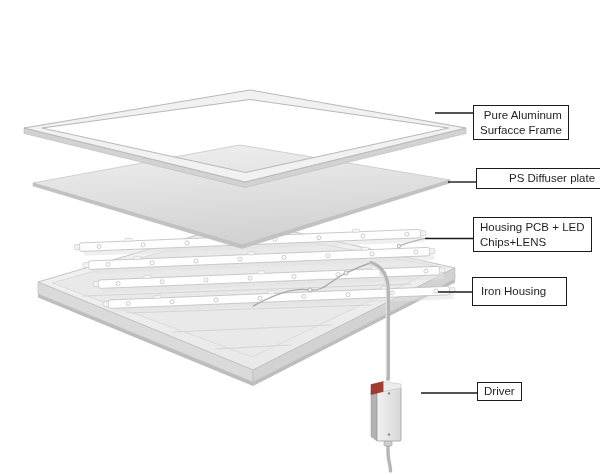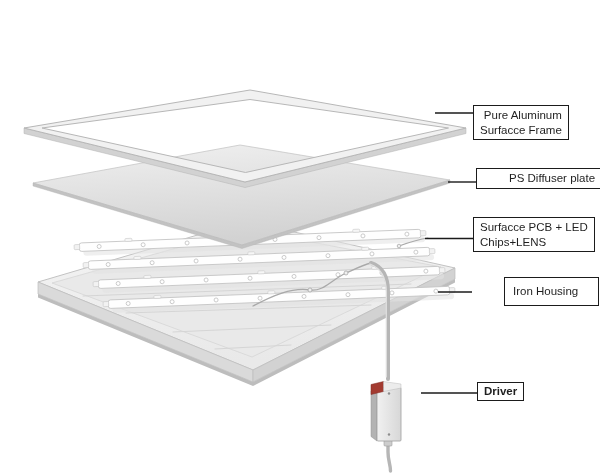--- a/index.html
+++ b/index.html
@@ -16,22 +16,22 @@
     background:#ffffff;
     border:1.5px solid #1b1b1b;
     color:#1f1f1f;
     font-size:11.5px;
     padding:2px 6px;
     white-space:nowrap;
     box-sizing:border-box;
   }
   .label .ln{line-height:14.5px;white-space:nowrap;}
   .label.vcenter{display:flex;align-items:center;}
-  #label-housing{min-width:95px;min-height:29px;padding:4px 8px;margin-left:32px;}
-  #label-driver{padding:1px 6px;font-weight:bold;}
+  #label-housing{min-width:95px;min-height:29px;padding:4px 8px;}
+  #label-driver{padding:1px 6px;}
 </style>
 </head>
 <body>
 
 <div class="stage">
 
   <svg width="600" height="476" viewBox="0 0 600 476">
     <defs>
       <linearGradient id="gradDiff" x1="0" y1="0" x2="0.25" y2="1">
         <stop offset="0" stop-color="#f0f0f0"></stop>
@@ -190,21 +190,21 @@
   <div class="label" id="label-frame" style="left:473px;top:105px;text-align:right;">
     <div class="ln">Pure Aluminum</div>
     <div class="ln">Surfacce Frame</div>
   </div>
 
   <div class="label" id="label-diffuser" style="left:476px;top:168px;padding-left:32px;">
     <div class="ln">PS Diffuser plate</div>
   </div>
 
   <div class="label" id="label-pcb" style="left:473px;top:217px;">
-    <div class="ln">Surfacce PCB + LED</div>
+    <div class="ln">Housing PCB + LED</div>
     <div class="ln">Chips+LENS</div>
   </div>
 
   <div class="label vcenter" id="label-housing" style="left:472px;top:277px;">
     <div class="ln">Iron Housing</div>
   </div>
 
   <div class="label" id="label-driver" style="left:477px;top:382px;">
     <div class="ln">Driver</div>
   </div>

